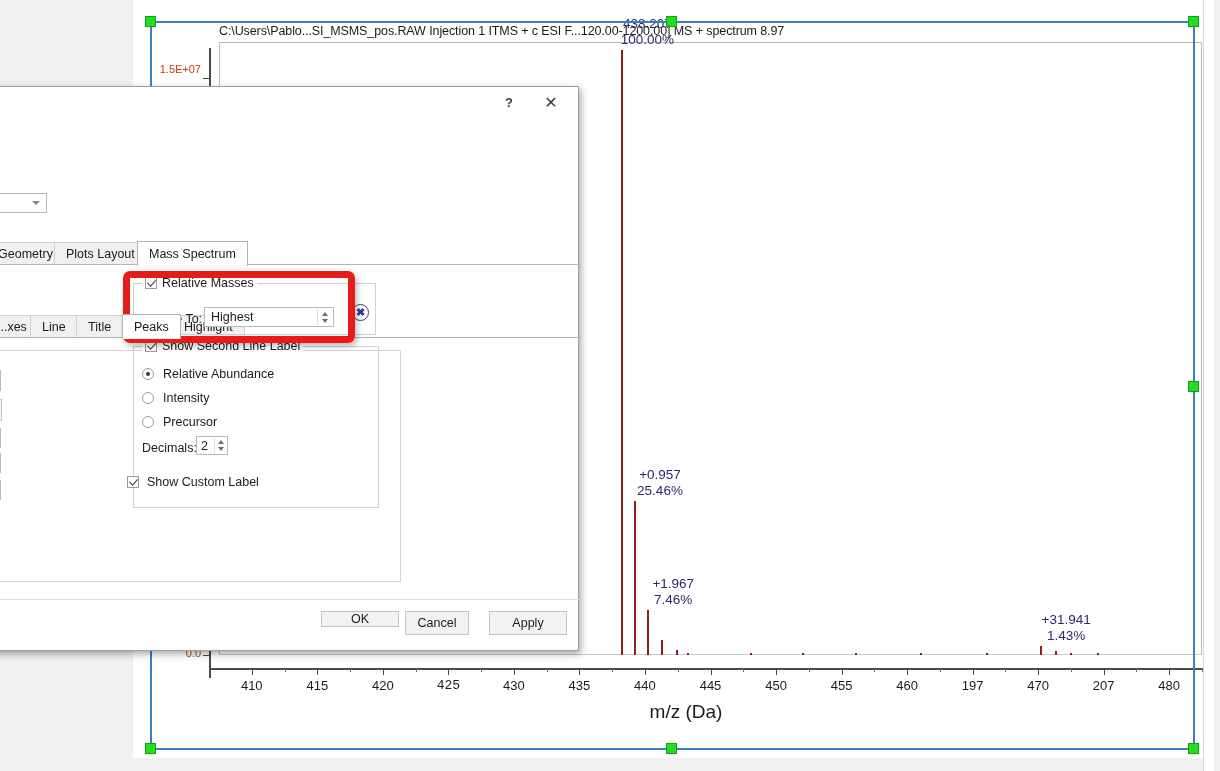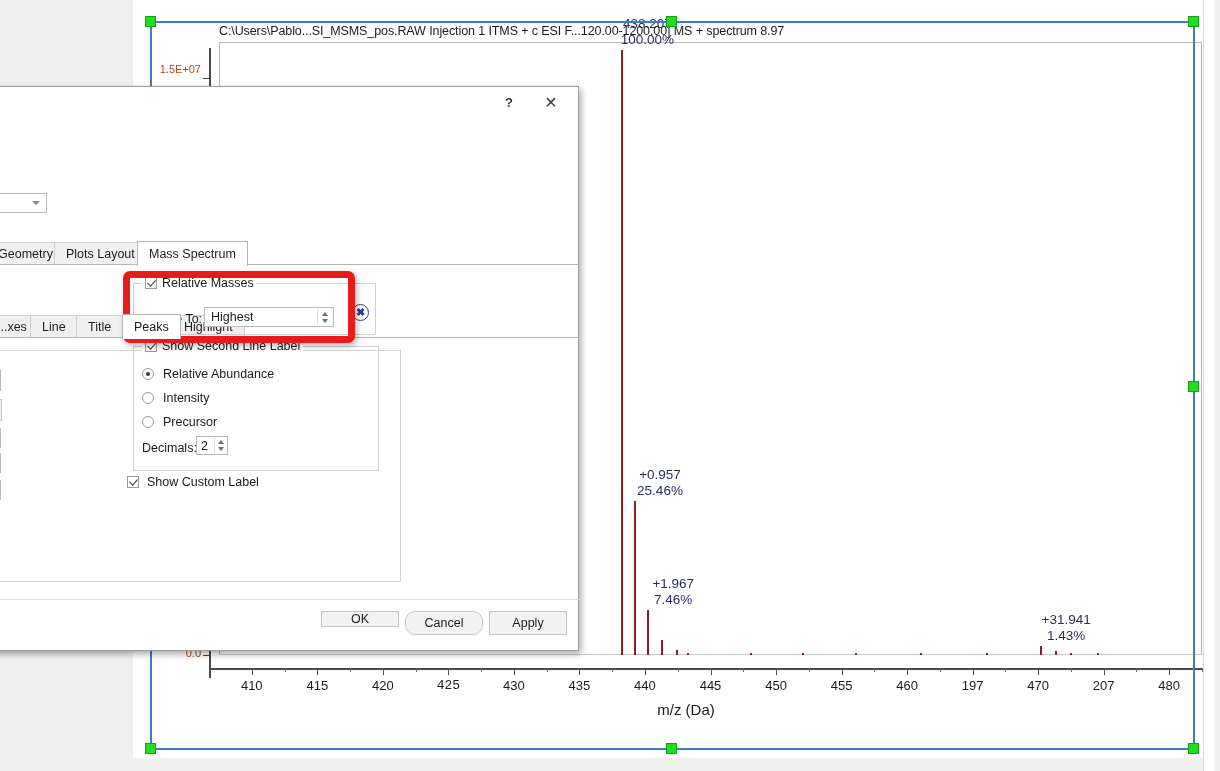--- a/index.html
+++ b/index.html
@@ -82,21 +82,21 @@
   .x-tick-minor {
     position: absolute; top: 668px; width: 1px; height: 4px; background: #6a6a6a;
   }
   .x-tick-label {
     position: absolute; top: 678px;
     font-size: 13px; color: #1b1b1b;
     transform: translateX(-50%); white-space: nowrap;
   }
   .x-axis-title {
     position: absolute; top: 701px;
-    font-size: 15px; color: #1b1b1b;
+    font-size: 19px; color: #1b1b1b;
     transform: translateX(-50%); white-space: nowrap;
   }
   
   .peak {
     position: absolute; bottom: 0;
     width: 2px; background: #8f1d1d;
   }
   .peak-label {
     position: absolute;
     font-size: 13.5px; line-height: 16px;
@@ -498,21 +498,21 @@
         <span>Highest</span>
         <span class="spinner">
           <span class="spin-up"></span>
           <span class="spin-dn"></span>
         </span>
       </div>
     </div>
 
     <div class="reset-icon" style="left:485px; top:217px;">✖</div>
 
-    <div class="groupbox" style="left:266px; top:259px; width:246px; height:125px;">
+    <div class="groupbox" style="left:266px; top:259px; width:246px; height:162px;">
       <div class="groupbox-title">
         <span class="checkbox checked"></span>
         <span>Show Second Line Label</span>
       </div>
 
       <div class="radio-row" style="left:8px; top:20px;">
         <span class="radio checked"></span>
         <span>Relative Abundance</span>
       </div>
       <div class="radio-row" style="left:8px; top:44px;">
@@ -535,19 +535,19 @@
     </div>
 
     <div class="radio-row" style="left:260px; top:388px; gap:8px;">
       <span class="checkbox checked"></span>
       <span>Show Custom Label</span>
     </div>
 
     <div class="sep-line" style="top:512px;"></div>
 
     <div class="button" style="left:454px; top:524px; width:78px; height:16px;">OK</div>
-    <div class="button" style="left:538px; top:524px; width:78px; height:24px;border-radius:10px;">Cancel</div>
+    <div class="button" style="left:538px; top:524px; width:64px; height:24px;">Cancel</div>
     <div class="button" style="left:622px; top:524px; width:78px; height:24px;">Apply</div>
   </div>
 
   <div class="annot-rect" style="left:123px; top:271px; width:232px; height:72px;"></div>
 
 </div>
 
 </body></html>

